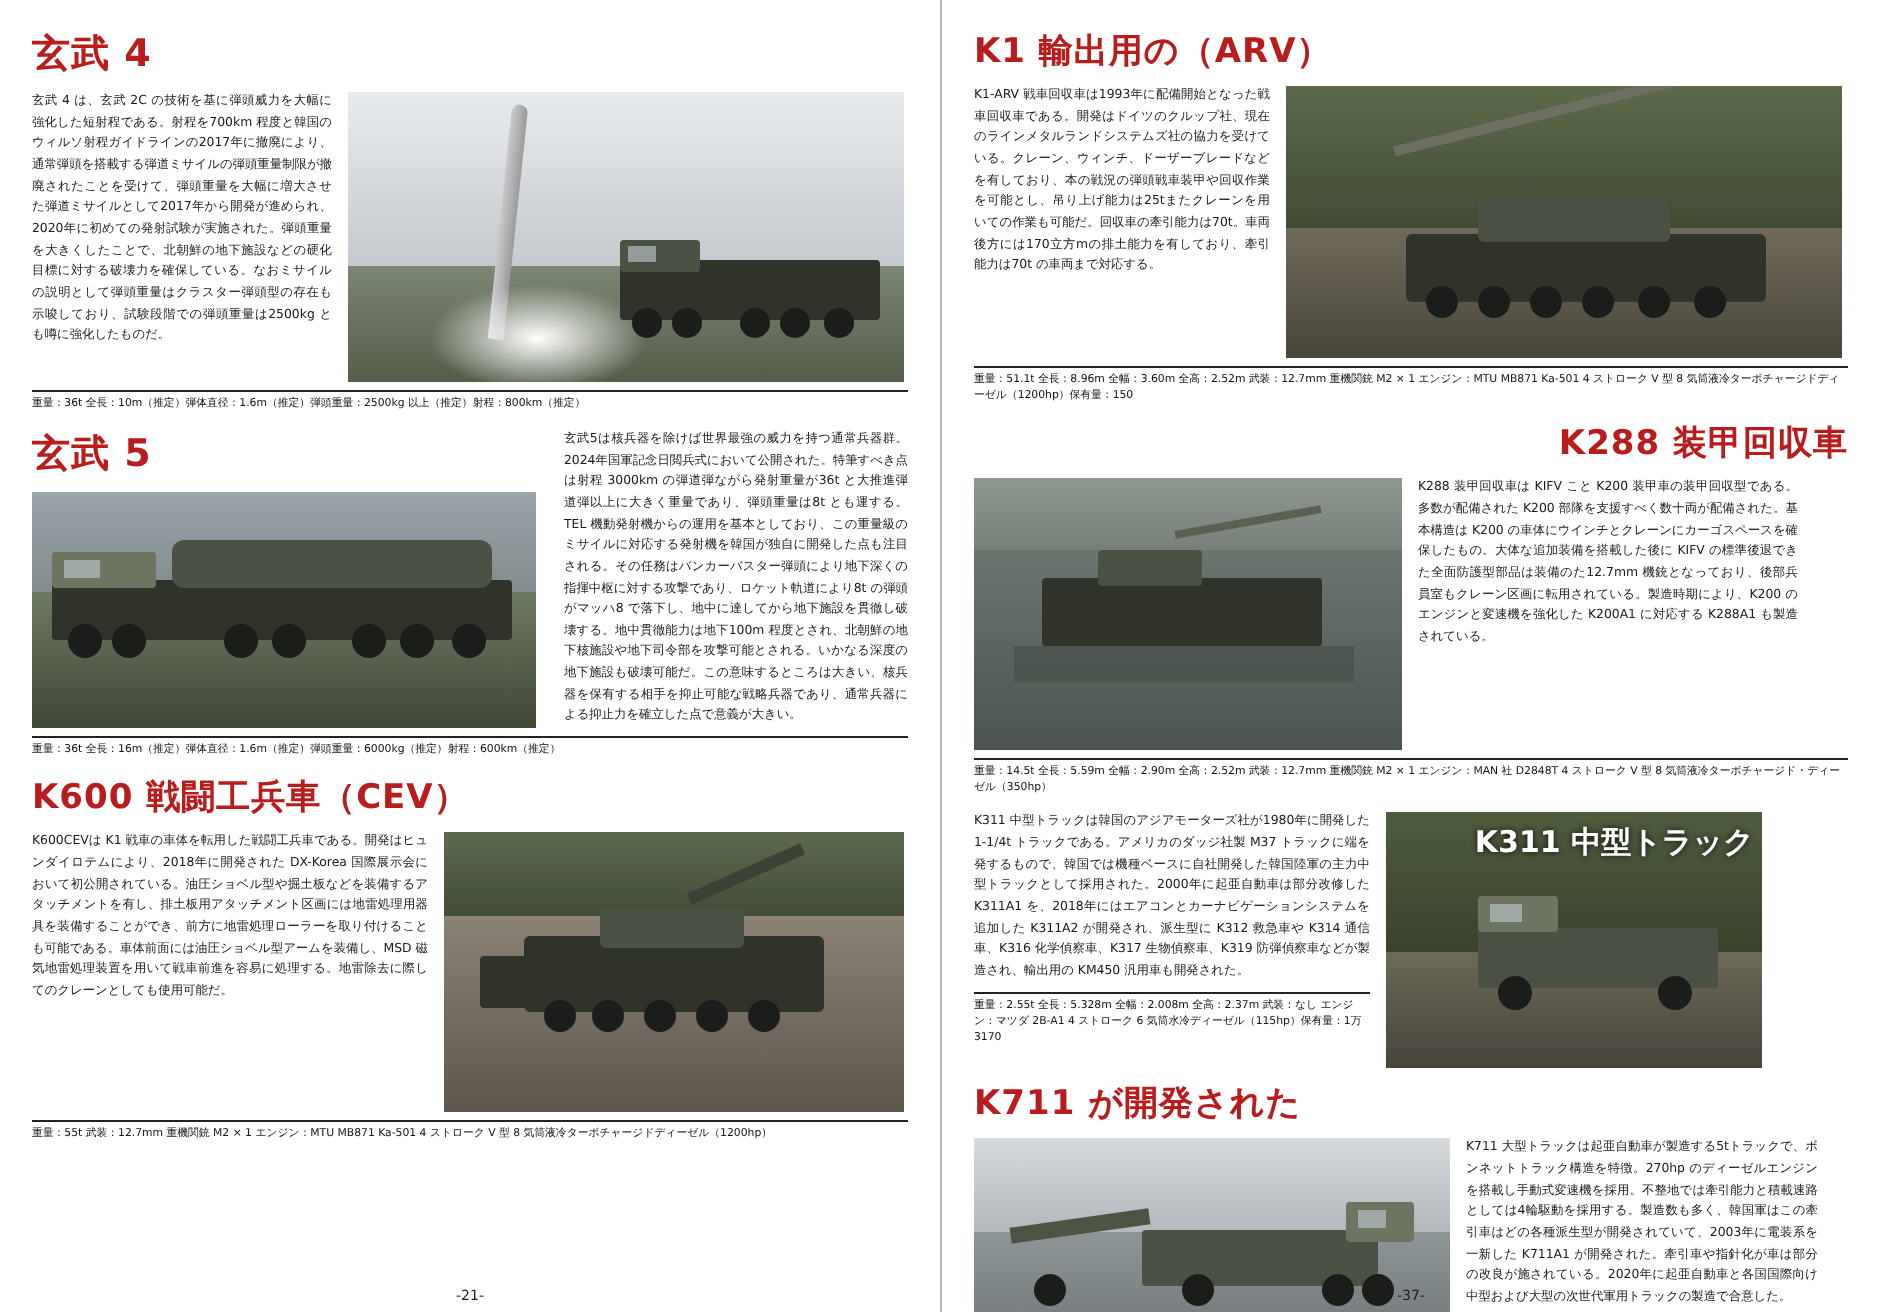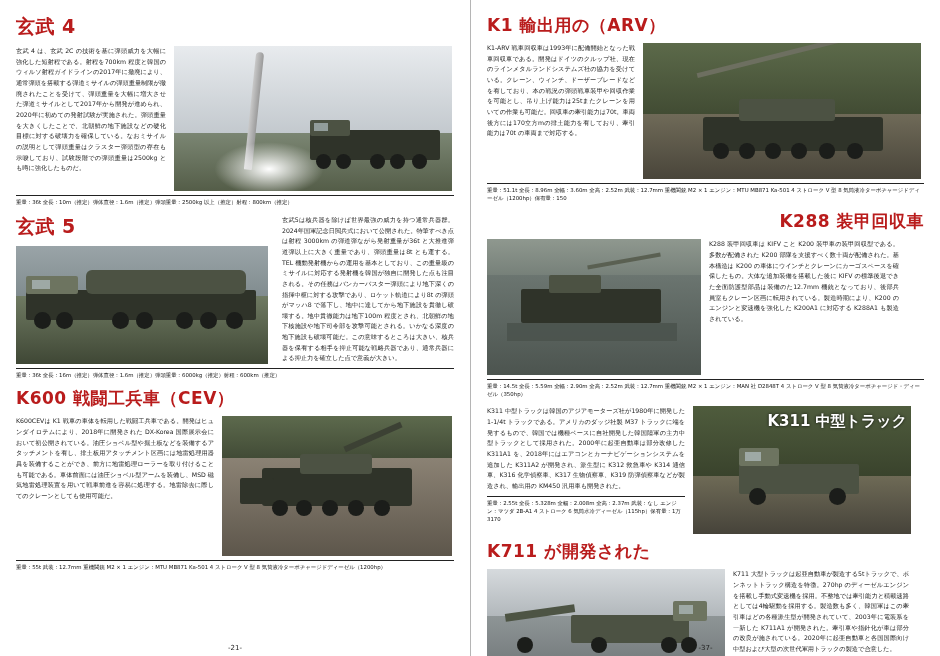--- a/index.html
+++ b/index.html
@@ -204,21 +204,21 @@
       </div>
       <div class="spec">重量：14.5t 全長：5.59m 全幅：2.90m 全高：2.52m 武装：12.7mm 重機関銃 M2 × 1 エンジン：MAN 社 D2848T 4 ストローク V 型 8 気筒液冷ターボチャージド・ディーゼル（350hp）</div>
     </div>
 
     <div style="margin-top:8px;">
       <div class="row" style="align-items:flex-start;">
         <div style="width:198px;">
           <div class="body-text">K311 中型トラックは韓国のアジアモーターズ社が1980年に開発した1-1/4t トラックである。アメリカのダッジ社製 M37 トラックに端を発するもので、韓国では機種ベースに自社開発した韓国陸軍の主力中型トラックとして採用された。2000年に起亜自動車は部分改修した K311A1 を、2018年にはエアコンとカーナビゲーションシステムを追加した K311A2 が開発され、派生型に K312 救急車や K314 通信車、K316 化学偵察車、K317 生物偵察車、K319 防弾偵察車などが製造され、輸出用の KM450 汎用車も開発された。</div>
           <div class="spec">重量：2.55t 全長：5.328m 全幅：2.008m 全高：2.37m 武装：なし エンジン：マツダ 2B-A1 4 ストローク 6 気筒水冷ディーゼル（115hp）保有量：1万 3170</div>
         </div>
-        <div class="photo ph-forest" style="width:218px;height:128px;position:relative;">
+        <div class="photo ph-forest" style="width:188px;height:128px;position:relative;">
           <div style="position:absolute;left:0;top:0;width:100%;height:58%;background:linear-gradient(#4f5c3d,#38412b);"></div>
           <div style="position:absolute;left:0;bottom:0;width:100%;height:46%;background:linear-gradient(#6e6a56,#46433a);"></div>
           <div class="veh" style="left:46px;top:58px;width:120px;height:30px;border-radius:2px;"></div>
           <div class="veh light" style="left:46px;top:42px;width:40px;height:18px;border-radius:2px;"></div>
           <div class="glass" style="left:52px;top:46px;width:16px;height:9px;"></div>
           <div class="wheel" style="left:56px;top:82px;width:17px;height:17px;"></div>
           <div class="wheel" style="left:136px;top:82px;width:17px;height:17px;"></div>
           <div class="title-over" style="right:4px;top:6px;font-size:15px;">K311 中型トラック</div>
         </div>
       </div>

